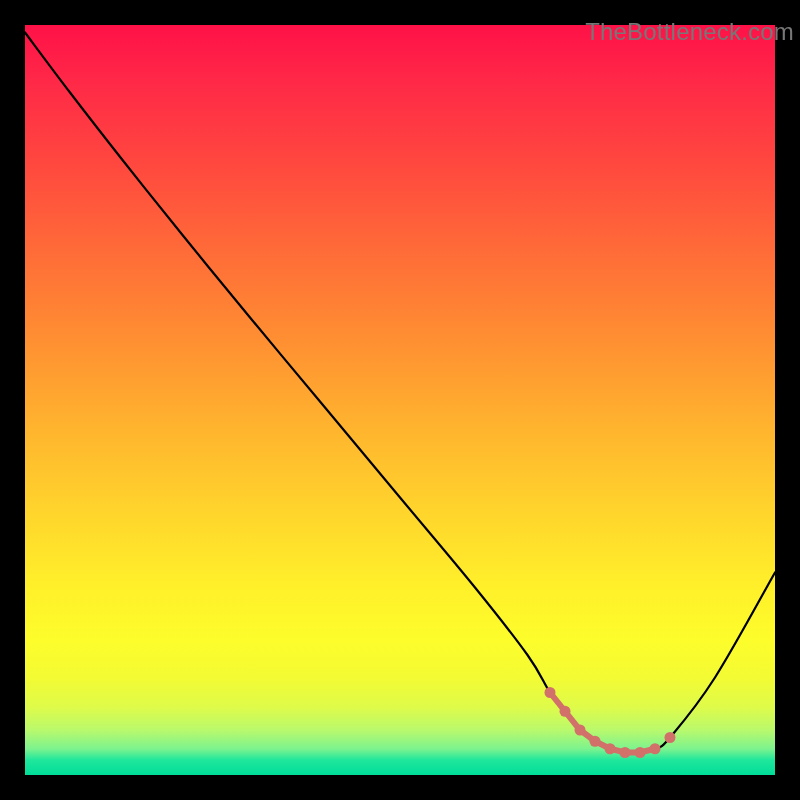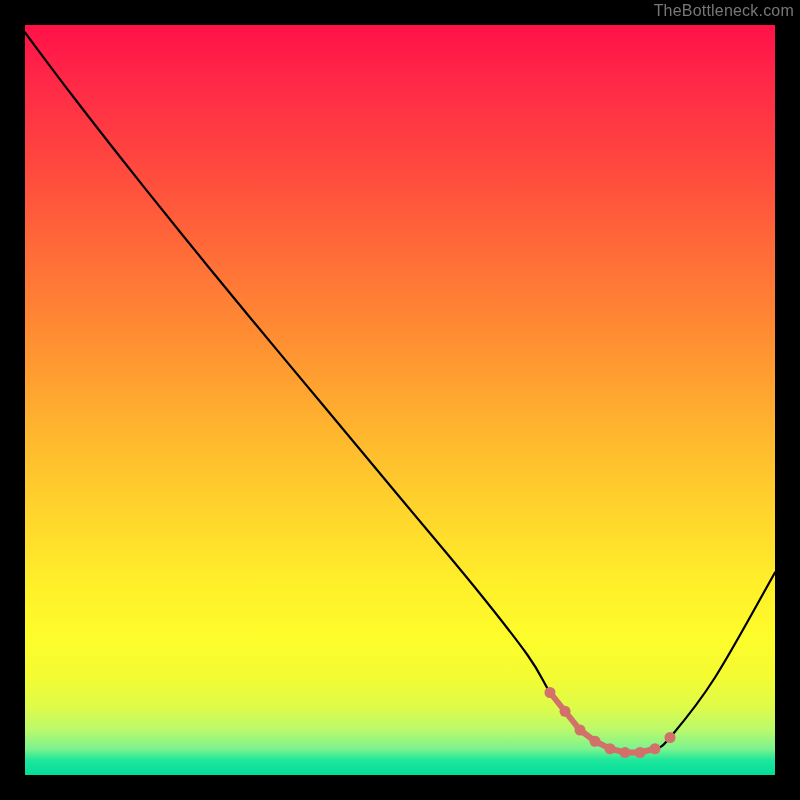--- a/index.html
+++ b/index.html
@@ -62,24 +62,24 @@
     fill: #d1716a;
   }
   .cap {
     fill: none;
     stroke: #d1716a;
     stroke-width: 6;
     stroke-linecap: round;
   }
   .watermark {
     position: absolute;
-    top: 2px;
+    top: 18px;
     right: 6px;
     color: #777;
-    font-size: 16px;
+    font-size: 24px;
     font-weight: 500;
     letter-spacing: 0.2px;
     user-select: none;
   }
 </style>
 </head>
 <body>
 
 <div class="frame">
   <div class="plot-area">

